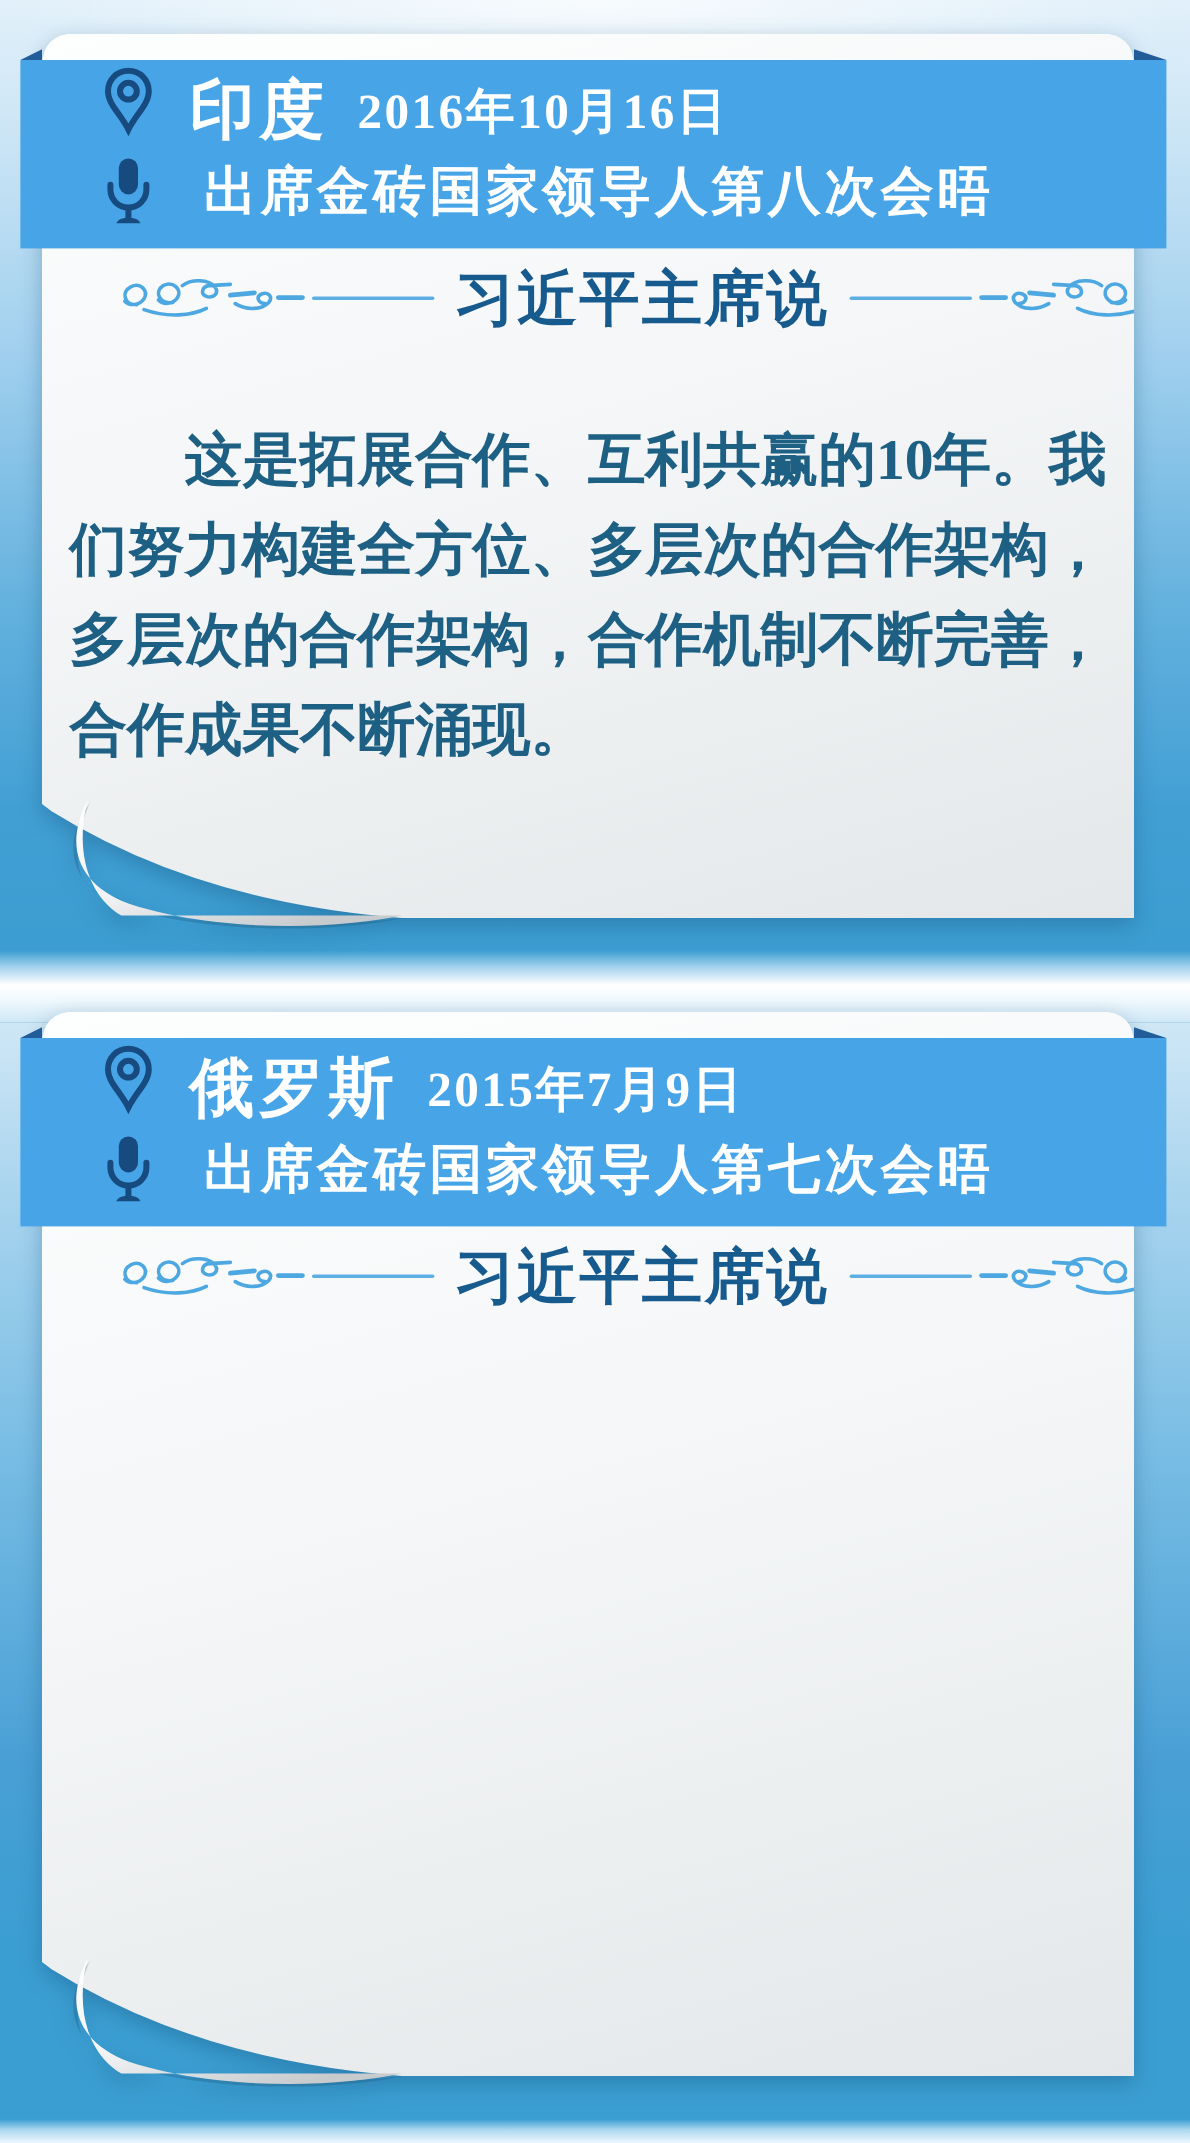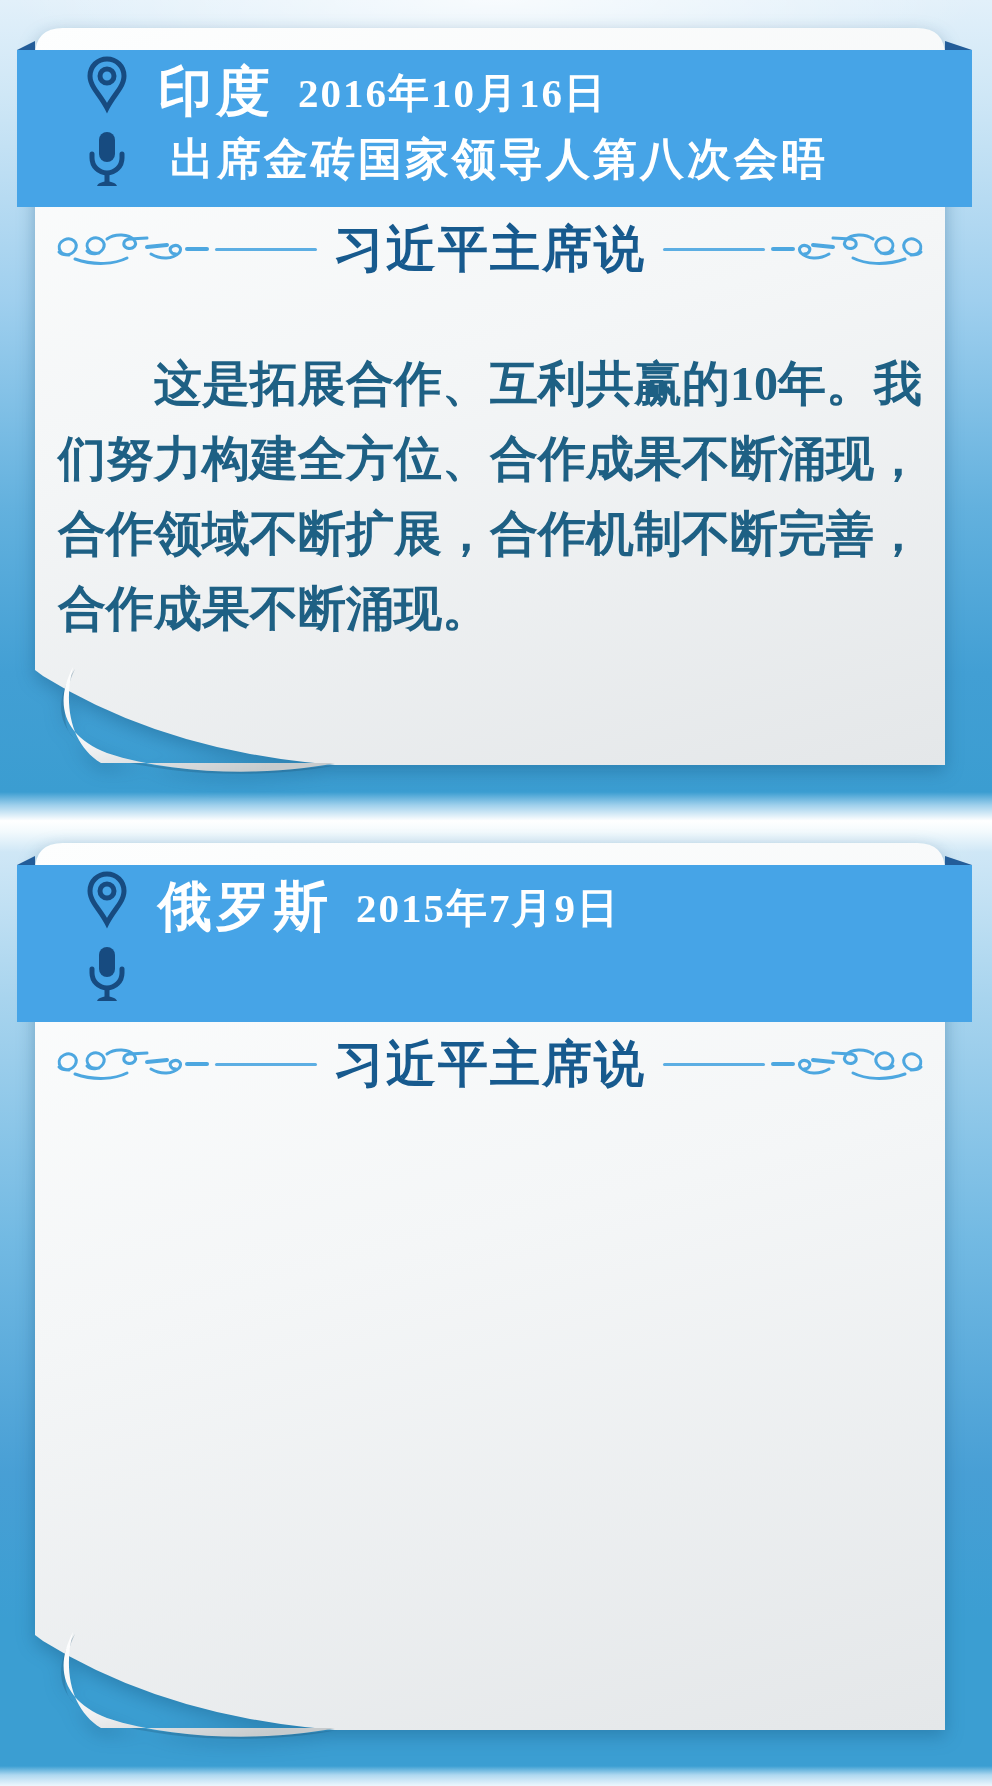--- a/index.html
+++ b/index.html
@@ -51,21 +51,21 @@
   .rib-row1{top:6px;height:72px;}
   .rib-row2{top:80px;height:70px;}
   .rib-icon{width:46px;display:flex;justify-content:center;flex:0 0 46px;}
   .loc{color:#fff;font-size:54px;font-weight:bold;margin-left:28px;letter-spacing:4px;}
   .date{color:#fff;font-size:41px;font-weight:bold;margin-left:24px;letter-spacing:2px;
         padding-top:10px;}
   .event{color:#fff;font-size:44px;font-weight:bold;margin-left:40px;letter-spacing:3px;}
 
   
   .title-row{position:absolute;top:188px;left:0;width:100%;display:flex;
-             align-items:center;justify-content:center;gap:14px;z-index:2;}
+             align-items:center;justify-content:center;gap:14px;z-index:2;padding-left:45px;}
   .sec-title{font-size:50px;font-weight:bold;color:#175a8e;margin:0;
              letter-spacing:2px;white-space:nowrap;}
   .flourish{flex:0 0 auto;}
   .flourish.right svg{transform:scaleX(-1);}
 
   
   .quote{position:absolute;top:318px;left:23px;right:23px;margin:0;
          font-size:48px;line-height:75px;font-weight:bold;color:#1e6084;
          text-align:justify;text-indent:2em;z-index:2;}
 </style>
@@ -109,21 +109,21 @@
               <path d="M20 33 C40 40 60 38 72 32"></path>
               <path d="M96 28 C106 34 118 33 124 27 C128 22 123 18 118 20 C113 22 115 28 121 28"></path>
               <path d="M92 21 L112 19" stroke-width="4"></path>
             </g>
             <rect x="130" y="21" width="24" height="4" rx="2" fill="#4da7e0"></rect>
             <rect x="160" y="22" width="102" height="3" rx="1.5" fill="#5caee3"></rect>
           </svg>
         </span>
       </div>
 
-      <p class="quote">这是拓展合作、互利共赢的10年。我们努力构建全方位、合作成果不断涌现，合作领域不断扩展，合作机制不断完善，合作成果不断涌现。</p>
+      <p class="quote">这是拓展合作、互利共赢的10年。我们努力构建全方位、多层次的合作架构，多层次的合作架构，合作机制不断完善，合作成果不断涌现。</p>
     </div>
 
     <div class="curl">
       <svg width="300" height="112" viewBox="0 0 300 112">
         <path d="M34 4 C6 44 22 78 66 92 C140 114 236 112 296 100 C200 112 60 106 30 70 C18 55 26 20 34 4 Z" fill="rgba(30,80,110,0.28)"></path>
         <path d="M32 2 C12 40 24 72 66 88 C138 112 238 110 294 98 L60 98 C30 80 22 40 32 2 Z" fill="url(#curlGrad1)"></path>
         <defs>
           <linearGradient id="curlGrad1" x1="0" y1="0" x2="0.7" y2="1">
             <stop offset="0" stop-color="#ffffff"></stop>
             <stop offset="0.55" stop-color="#f2f3f4"></stop>
@@ -225,16 +225,17 @@
     </div>
     <div class="rib-row rib-row2">
       <span class="rib-icon">
         <svg width="40" height="60" viewBox="0 0 40 60">
           <rect x="12" y="2" width="16" height="30" rx="8" fill="#174b80"></rect>
           <path d="M5 24 v4 a15 15 0 0 0 30 0 v-4" fill="none" stroke="#174b80" stroke-width="5" stroke-linecap="round"></path>
           <rect x="17.5" y="43" width="5" height="9" fill="#174b80"></rect>
           <path d="M10 56 C12 50 28 50 30 56 Z" fill="#174b80"></path>
         </svg>
       </span>
+      <span class="event">出席金砖国家领导人第七次会晤</span>
     </div>
   </div>
 
 </div>
 
 </body></html>

